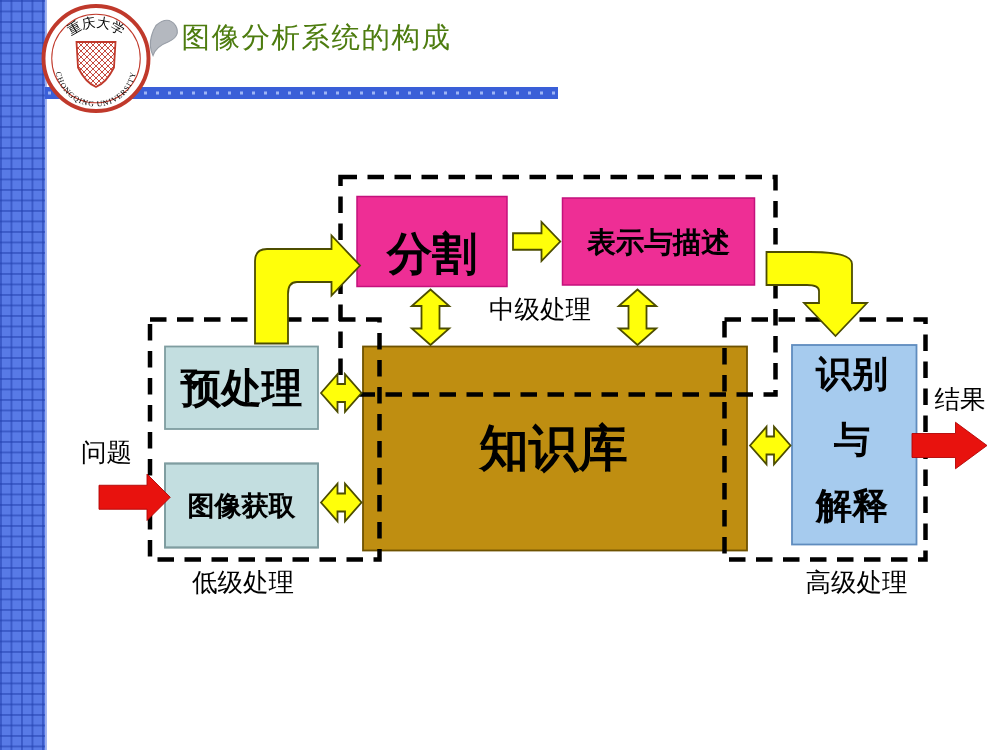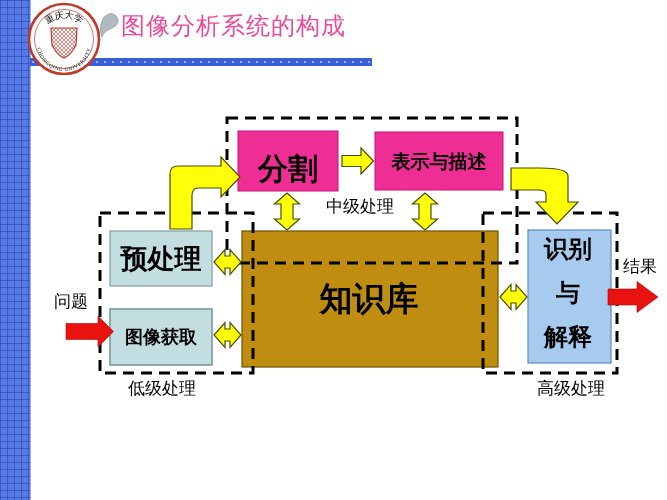--- a/index.html
+++ b/index.html
@@ -17,22 +17,22 @@
     border-right:1px solid #9db0ee;
   }
   .underbar{
     position:absolute;left:30px;top:58px;width:342px;height:8px;background:#3a5fd8;
   }
   .underbar::after{
     content:"";position:absolute;left:2px;top:3px;width:338px;height:2px;
     background:repeating-linear-gradient(90deg,#9db4f5 0 2px, transparent 2px 8px);
   }
   .slide-title{
-    position:absolute;left:121px;top:10px;font-size:24px;line-height:32px;
-    color:#ec4899;letter-spacing:1px;white-space:nowrap;
+    position:absolute;left:121px;top:10px;font-size:19px;line-height:32px;
+    color:#4d7c0f;letter-spacing:1px;white-space:nowrap;
   }
   svg.stage{position:absolute;left:0;top:0;}
   .stage text{font-family:"Liberation Serif","DejaVu Serif",serif;fill:#000;}
   .box-label{font-weight:bold;}
   .lbl{font-size:17px;}
   .dashed{fill:none;stroke:#000;stroke-width:3;stroke-dasharray:11 7;}
   .yellow-arrow{stroke:#4d4d00;stroke-width:1.2;stroke-linejoin:miter;}
   .red-arrow{stroke:#b00404;stroke-width:0.6;}
 </style>
 </head>

